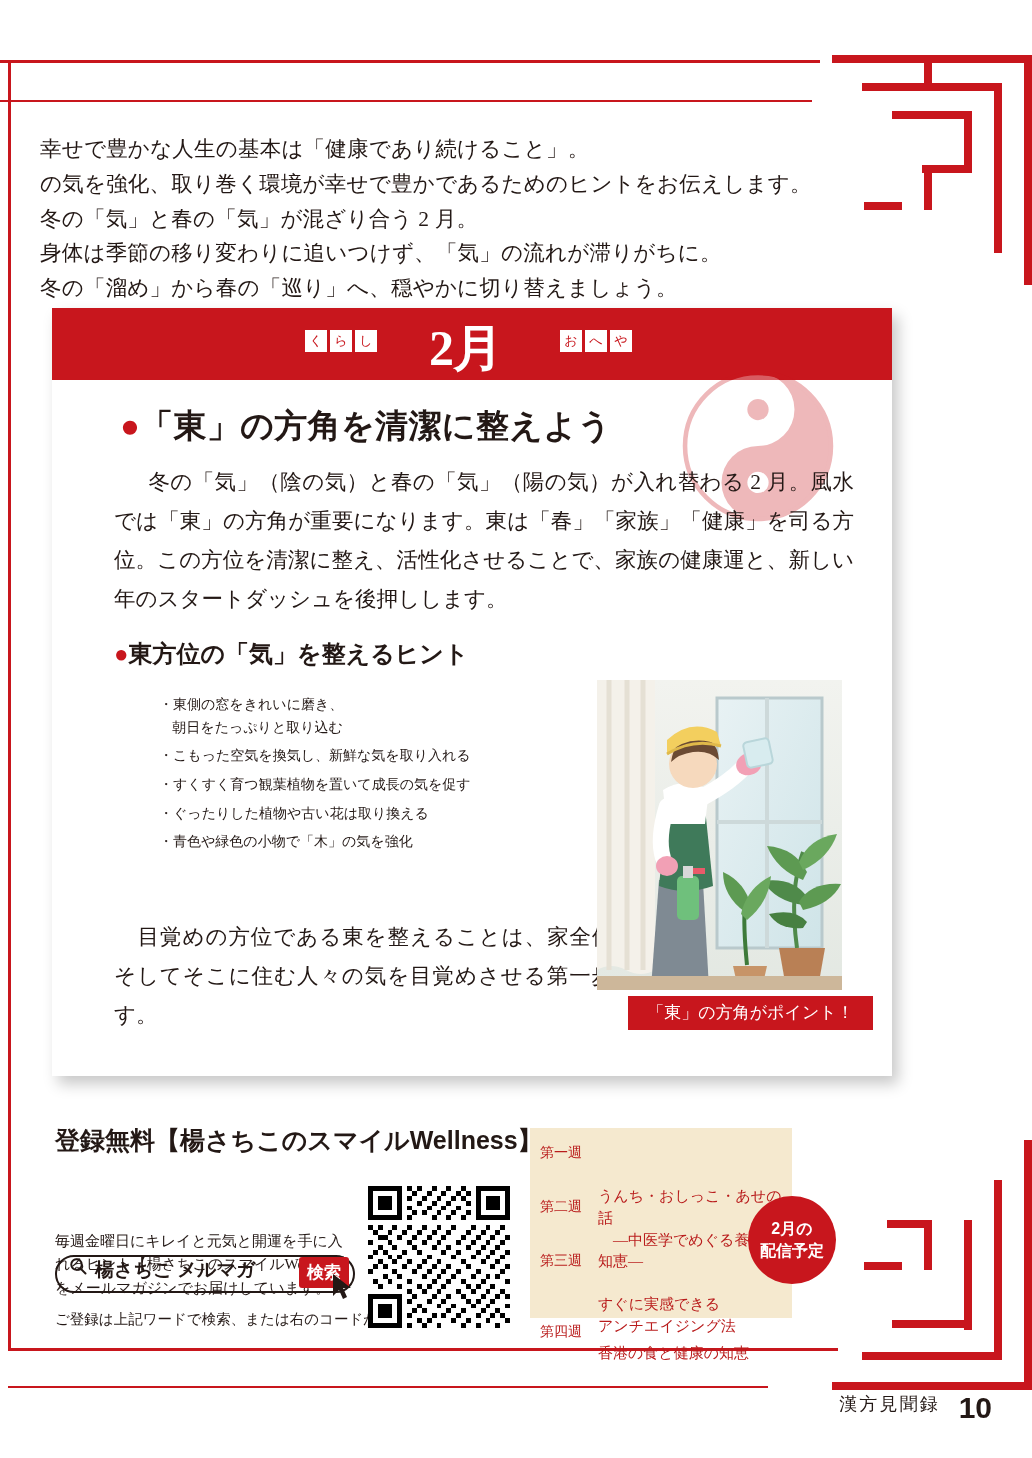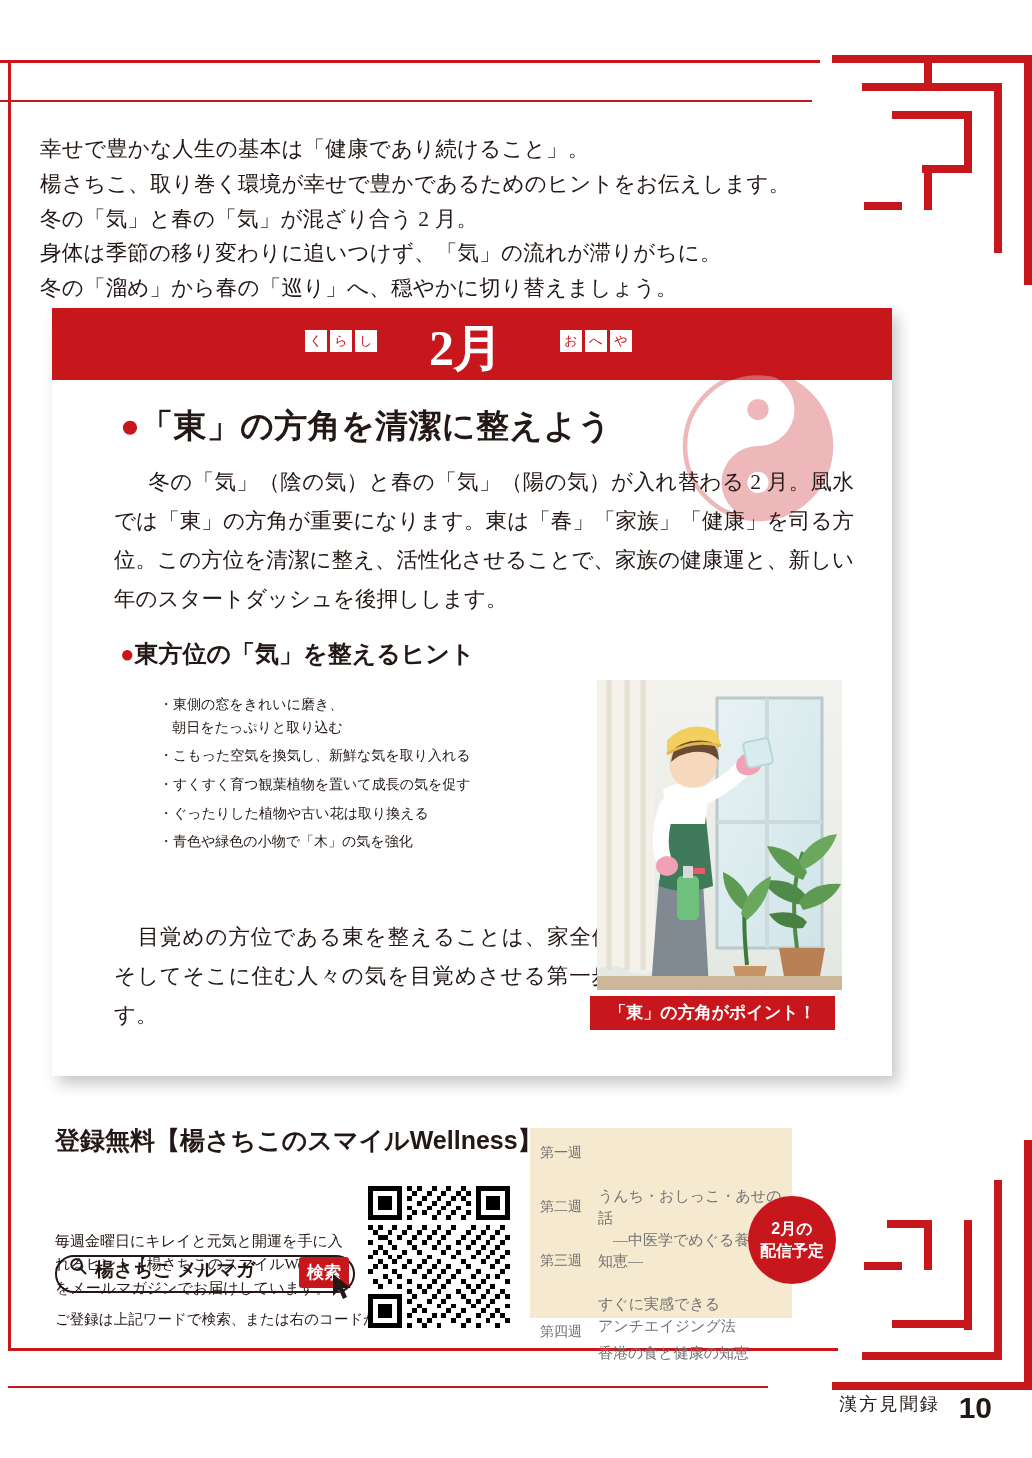--- a/index.html
+++ b/index.html
@@ -161,21 +161,21 @@
     width: 740px;
     font-size: 21.5px;
     line-height: 1.82;
     color: #231815;
     text-align: justify;
   }
   .card-body .indent { text-indent: 1.6em; }
 
   .sub-head {
     position: absolute;
-    left: 68px; top: 330px;
+    left: 62px; top: 330px;
     font-size: 24px;
     font-weight: bold;
     font-family: "Liberation Sans", sans-serif;
     color: #231815;
   }
   .sub-head .dot { color: #c8161d; }
 
   .bullets {
     position: absolute;
     left: 67px; top: 372px;
@@ -204,26 +204,26 @@
   
   .illus {
     position: absolute;
     left: 545px; top: 372px;
     width: 245px; height: 310px;
     overflow: hidden;
     background: #eef2ee;
   }
   .illus-cap {
     position: absolute;
-    left: 538px; top: 688px;
+    left: 576px; top: 688px;
     width: 245px; height: 34px;
     background: #c8161d;
     color: #ffffff;
     font-size: 17px;
-    font-weight: bold;
+    font-weight: normal;
     font-family: "Liberation Sans", sans-serif;
     text-align: center;
     line-height: 34px;
   }
 
   
   .promo-title {
     position: absolute;
     left: 55px; top: 1124px;
     font-size: 25px;
@@ -292,21 +292,21 @@
     position: absolute;
     left: 530px; top: 1128px;
     width: 262px; height: 190px;
     background: #f5e9cf;
   }
   .sched-row {
     position: absolute;
     display: flex;
     font-size: 15px;
     line-height: 1.45;
-    color: #737373;
+    color: #b91c1c;
   }
   .sched-week {
     width: 58px;
     flex: none;
     font-size: 14px;
     padding-top: 1px;
   }
   .sched-body { white-space: pre-line; margin-top: 44px; }
   .sched-badge {
     position: absolute;
@@ -373,21 +373,21 @@
     <b style="right:30px;bottom:30px;width:140px;height:8px;"></b>
     <b style="right:60px;top:80px;width:8px;height:110px;"></b>
     <b style="right:60px;bottom:62px;width:80px;height:8px;"></b>
     <b style="right:100px;top:80px;width:45px;height:8px;"></b>
     <b style="right:100px;top:80px;width:8px;height:50px;"></b>
     <b style="right:130px;top:122px;width:38px;height:8px;"></b>
   </div>
 
   <div class="intro">
     <div>幸せで豊かな人生の基本は「健康であり続けること」。</div>
-    <div>楊さちこ、取り巻く環境が幸せで豊かであるためのヒントをお伝えします。</div>
+    <div>の気を強化、取り巻く環境が幸せで豊かであるためのヒントをお伝えします。</div>
     <div>冬の「気」と春の「気」が混ざり合う 2 月。</div>
     <div>身体は季節の移り変わりに追いつけず、「気」の流れが滞りがちに。</div>
     <div>冬の「溜め」から春の「巡り」へ、穏やかに切り替えましょう。</div>
   </div>
 
   <div class="card">
 
     <div class="card-header"></div>
 
     <div class="kurashi-badge">

